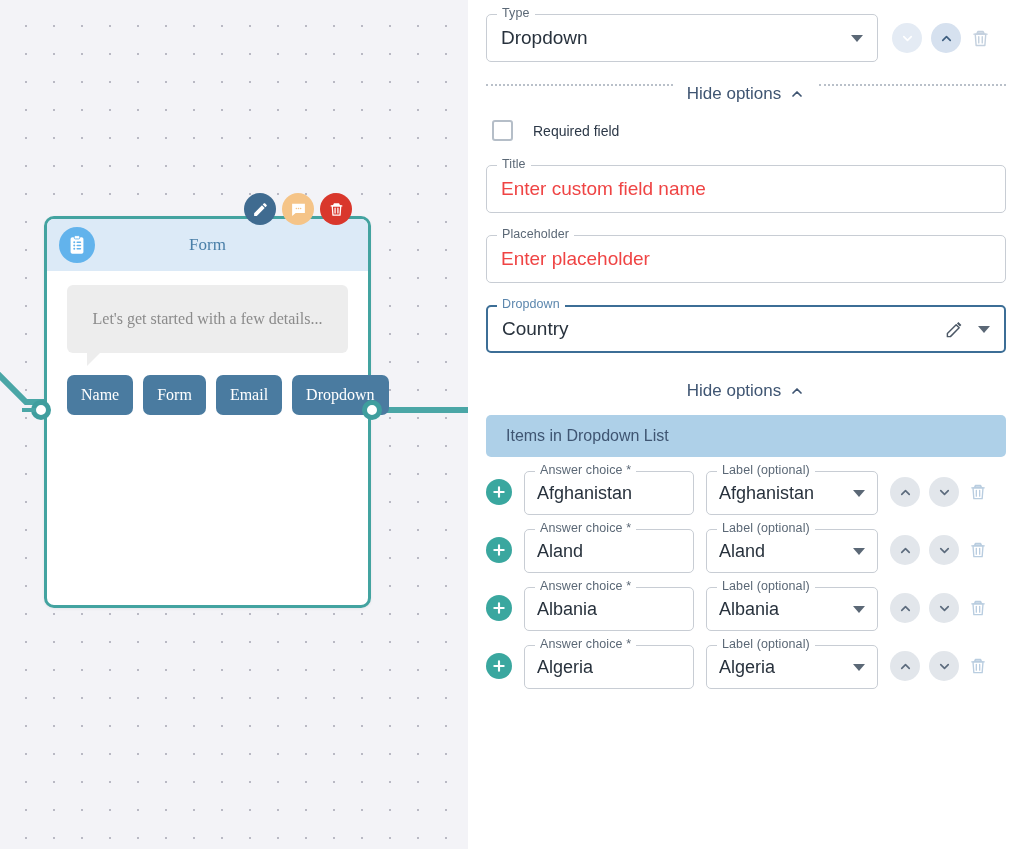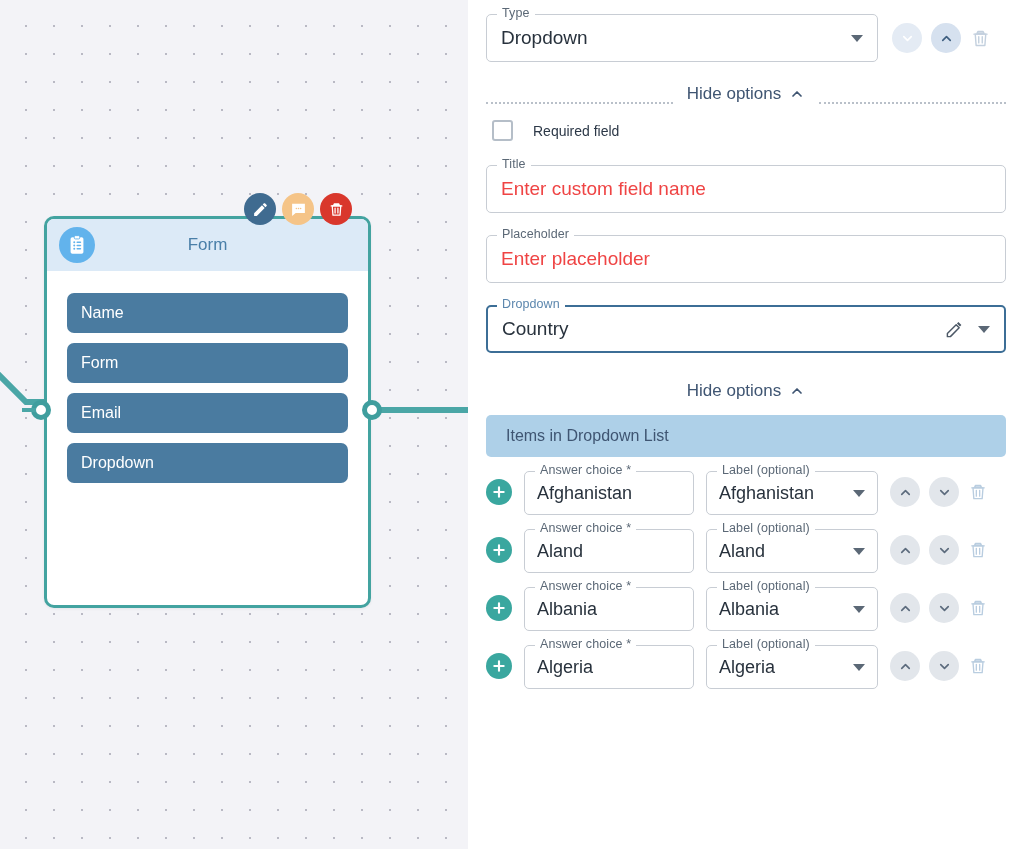--- a/index.html
+++ b/index.html
@@ -15,20 +15,21 @@
   
   .canvas {
     position: relative;
     width: 468px; height: 849px;
     background-color: #f3f3f7;
     background-image: radial-gradient(#b9b9c4 1.1px, transparent 1.2px);
     background-size: 28px 28px;
     background-position: 12px 12px;
     flex: 0 0 468px;
     overflow: hidden;
+    font-family: Liberation Serif, serif;
   }
 
   
   .edge-in { position: absolute; left: -4px; top: 368px; width: 52px; height: 48px; }
   .edge-out { position: absolute; left: 372px; top: 407px; width: 100px; height: 6px;
               background: #4aa6a6; }
 
   .port {
     position: absolute; width: 20px; height: 20px; border-radius: 50%;
     background: #ffffff; border: 5px solid #3f9e9e; z-index: 6;
@@ -95,21 +96,21 @@
     padding: 16px 12px;
     min-height: 68px;
     display: flex; align-items: center; justify-content: center;
   }
   .bubble::after {
     content: ""; position: absolute; left: 20px; bottom: -13px;
     border-width: 14px 14px 0 0;
     border-style: solid;
     border-color: #ededed transparent transparent transparent;
   }
-  .field-list { padding: 22px 20px 0 20px; display: flex; flex-direction: column; gap: 10px; }
+  .field-list { padding: 22px 20px 0 20px; display: flex; flex-direction: row; gap: 10px; }
   .field-chip {
     background: #4a7ba0;
     color: #ffffff;
     border-radius: 7px;
     font-size: 16px;
     padding: 11px 14px;
     cursor: pointer;
   }
 
   
@@ -151,21 +152,21 @@
     width: 30px; height: 30px; border-radius: 50%;
     display: flex; align-items: center; justify-content: center;
     cursor: pointer;
   }
   .circ.on { background: #d6e1ef; }
   .circ.off { background: #e4ebf4; }
   .trash-btn { cursor: pointer; display:flex; align-items:center; }
 
   
   .hide-row {
-    display: flex; align-items: flex-end; gap: 14px;
+    display: flex; align-items: flex-start; gap: 14px;
     margin: 22px 0 16px 0;
   }
   .dashline { flex: 1; border-top: 2px dotted #b9c0c9; height: 0; }
   .hide-label {
     color: #3f5572; font-size: 17px; display: flex; align-items: center; gap: 8px;
     cursor: pointer; white-space: nowrap;
   }
   .hide-row.center { justify-content: center; margin: 28px 0 14px 0; }
 
   .req-row { display: flex; align-items: center; gap: 20px; margin: 12px 0 24px 6px; }
@@ -247,20 +248,23 @@
             <circle cx="9" cy="12.5" r="1.1" fill="#62b3ec"></circle>
             <circle cx="9" cy="16" r="1.1" fill="#62b3ec"></circle>
             <rect x="11.4" y="8.2" width="5.2" height="1.6" rx=".8" fill="#62b3ec"></rect>
             <rect x="11.4" y="11.7" width="5.2" height="1.6" rx=".8" fill="#62b3ec"></rect>
             <rect x="11.4" y="15.2" width="5.2" height="1.6" rx=".8" fill="#62b3ec"></rect>
           </svg>
         </div>
         <div class="node-header-title">Form</div>
       </div>
 
+      <div class="node-body">
+        <div class="bubble">Let's get started with a few details...</div>
+      </div>
 
       <div class="field-list">
         <div class="field-chip">Name</div>
         <div class="field-chip">Form</div>
         <div class="field-chip">Email</div>
         <div class="field-chip">Dropdown</div>
       </div>
     </div>
 
     <div class="port port-left"></div>

